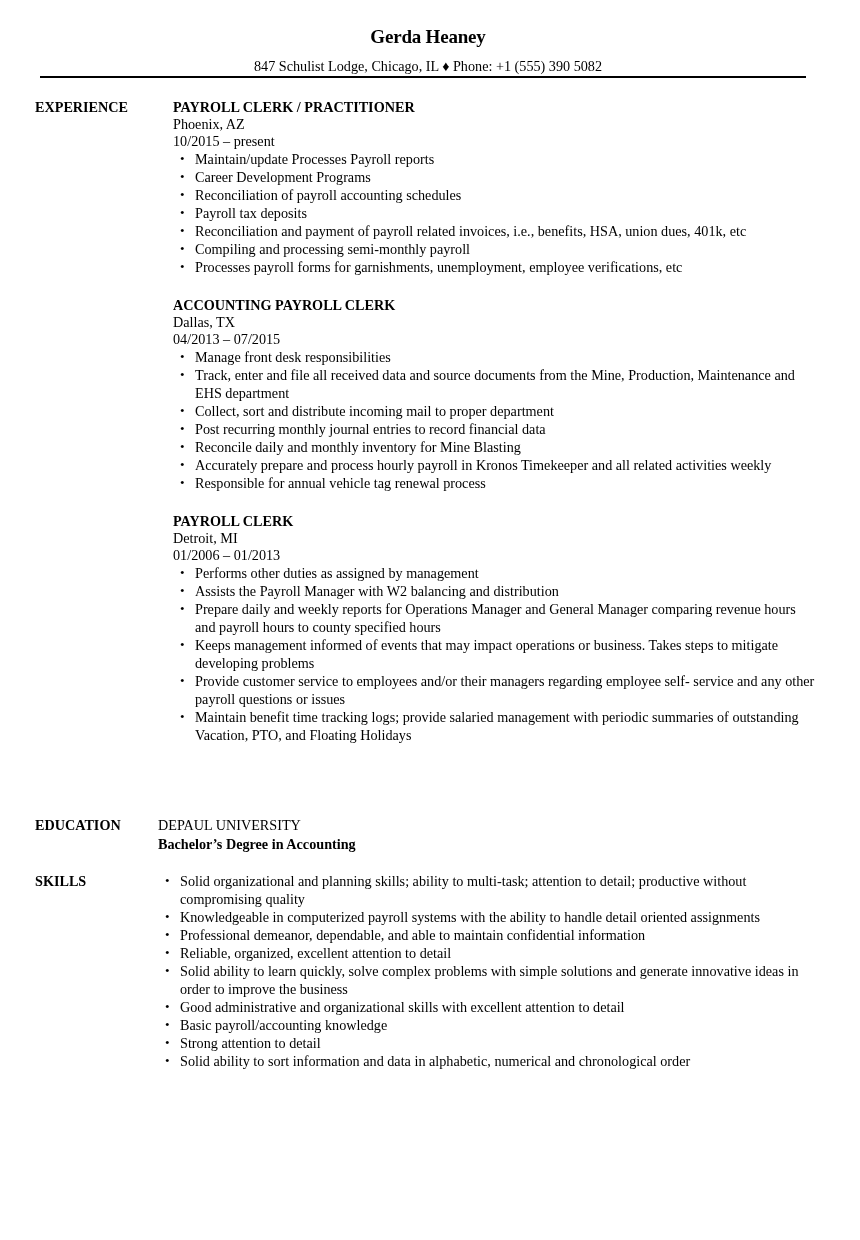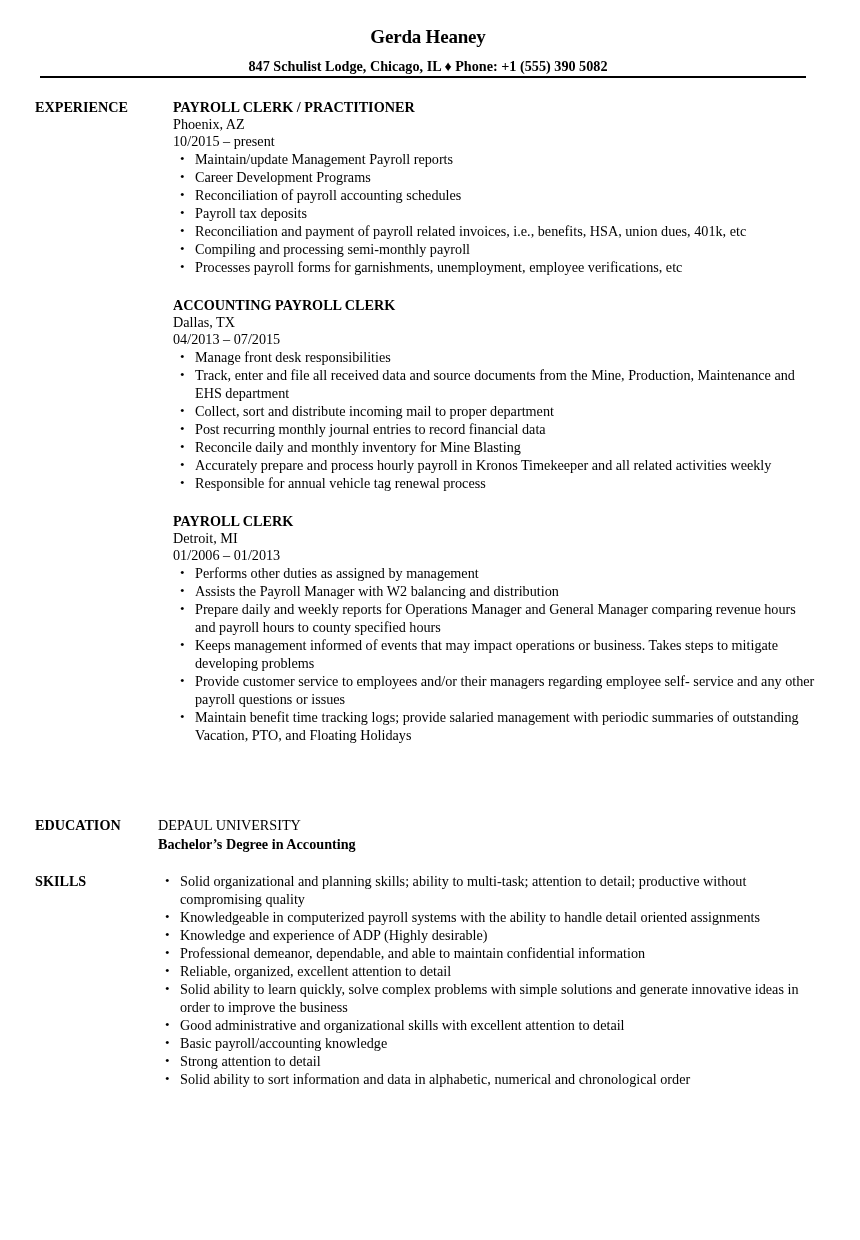--- a/index.html
+++ b/index.html
@@ -1,20 +1,20 @@
 <!DOCTYPE html>
 <html><head>
   <meta charset="utf-8">
   <style>
     html, body { margin: 0; padding: 0; background: #ffffff; }
     body { width: 860px; height: 1240px; position: relative; overflow: hidden;
       font-family: "Liberation Serif", "DejaVu Serif", serif; color: #000; font-size: 14.2px; }
     .header { position: absolute; left: 0; top: 24px; width: 856px; text-align: center; }
     .name { font-weight: bold; font-size: 19px; line-height: 26px; letter-spacing: -0.2px; }
-    .contact { font-weight: bold; font-size: 14.2px; margin-top: 7px; line-height: 18px; }
+    .contact { font-weight: normal; font-size: 14.2px; margin-top: 7px; line-height: 18px; }
     .rule { position: absolute; left: 40px; width: 766px; top: 76px; height: 2px; background: #000; }
     .section { position: absolute; left: 35px; width: 790px; }
     .section-label { position: absolute; left: 0; top: 0; font-weight: bold; font-size: 14.2px; line-height: 18px; }
     .section-body { position: absolute; left: 123px; top: 0; width: 660px; }
     .job { margin-bottom: 20px; margin-left: 15px; }
     .job-title { font-weight: bold; font-size: 14.2px; line-height: 18px; }
     .job-loc { font-weight: normal; font-size: 14.2px; line-height: 17px; }
     .job-dates { line-height: 17px; }
     ul { margin: 0; padding: 0; list-style: none; }
     li { position: relative; padding-left: 22px; line-height: 18px; }
@@ -32,21 +32,21 @@
 <div class="rule"></div>
 
 <div class="section" style="top:98px;">
   <div class="section-label">EXPERIENCE</div>
   <div class="section-body">
     <div class="job">
       <div class="job-title">PAYROLL CLERK / PRACTITIONER</div>
       <div class="job-loc">Phoenix, AZ</div>
       <div class="job-dates">10/2015 – present</div>
       <ul>
-        <li>Maintain/update Management Payroll reports</li>
+        <li>Maintain/update Processes Payroll reports</li>
         <li>Career Development Programs</li>
         <li>Reconciliation of payroll accounting schedules</li>
         <li>Payroll tax deposits</li>
         <li>Reconciliation and payment of payroll related invoices, i.e., benefits, HSA, union dues, 401k, etc</li>
         <li>Compiling and processing semi-monthly payroll</li>
         <li>Processes payroll forms for garnishments, unemployment, employee verifications, etc</li>
       </ul>
     </div>
     <div class="job">
       <div class="job-title">ACCOUNTING PAYROLL CLERK</div>
@@ -85,21 +85,20 @@
     <div class="edu-degree">Bachelor’s Degree in Accounting</div>
   </div>
 </div>
 
 <div class="section" style="top:872px;">
   <div class="section-label">SKILLS</div>
   <div class="section-body">
     <ul>
       <li>Solid organizational and planning skills; ability to multi-task; attention to detail; productive without compromising quality</li>
       <li>Knowledgeable in computerized payroll systems with the ability to handle detail oriented assignments</li>
-      <li>Knowledge and experience of ADP (Highly desirable)</li>
       <li>Professional demeanor, dependable, and able to maintain confidential information</li>
       <li>Reliable, organized, excellent attention to detail</li>
       <li>Solid ability to learn quickly, solve complex problems with simple solutions and generate innovative ideas in order to improve the business</li>
       <li>Good administrative and organizational skills with excellent attention to detail</li>
       <li>Basic payroll/accounting knowledge</li>
       <li>Strong attention to detail</li>
       <li>Solid ability to sort information and data in alphabetic, numerical and chronological order</li>
     </ul>
   </div>
 </div>

